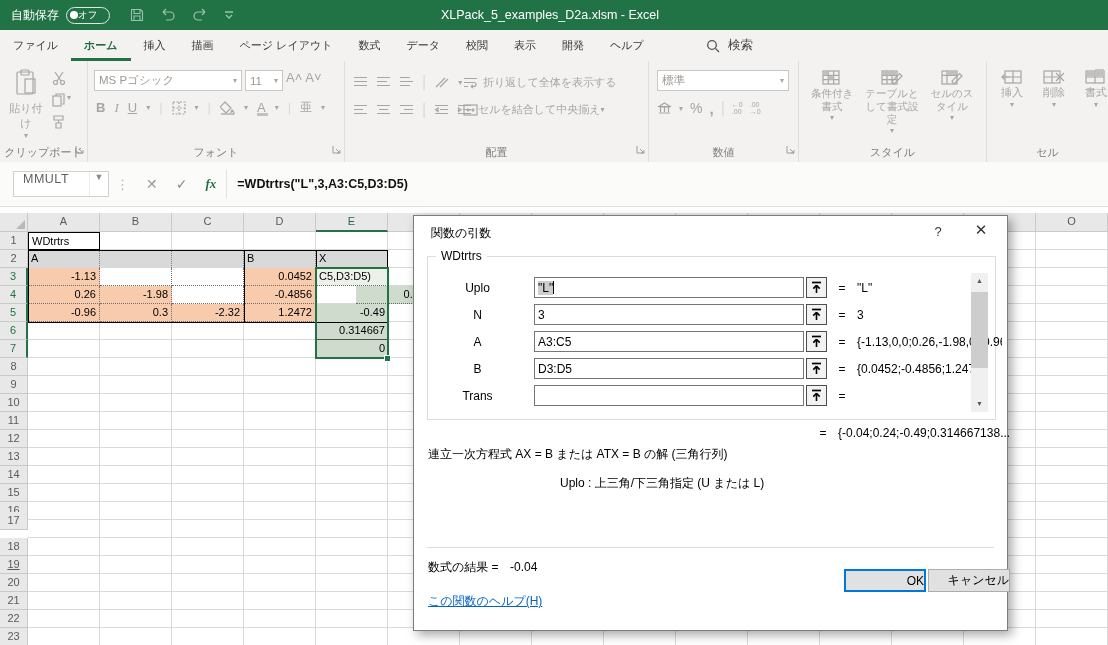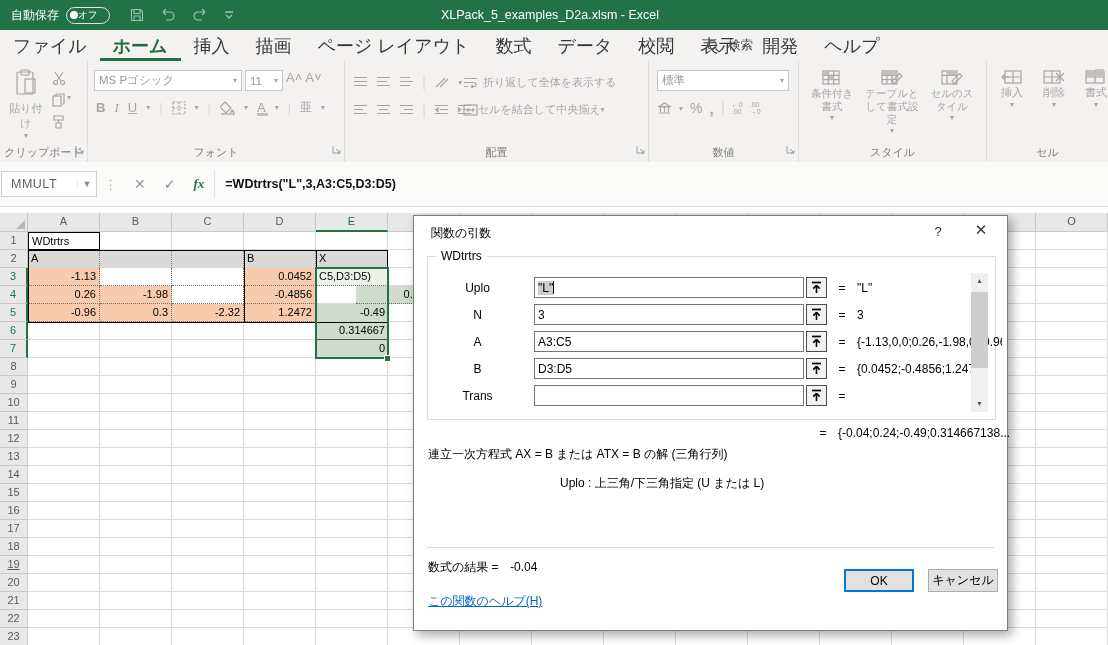--- a/index.html
+++ b/index.html
@@ -9,39 +9,39 @@
   .titlebar{position:absolute;left:0;top:0;width:1108px;height:30px;background:#217346;color:#fff;display:flex;align-items:center}
   .autosave{display:flex;align-items:center;gap:7px;margin-left:11px;font-size:12px}
   .pill{width:36px;height:15px;border:1px solid #e5e5e5;border-radius:9px;display:flex;align-items:center;padding:0 3px;}
   .pill .dot{width:8px;height:8px;border-radius:50%;background:#fff}
   .pill .pilltxt{font-size:9.5px;line-height:1}
   .qat{display:flex;align-items:center;gap:16px;margin-left:20px;opacity:.55}
   .qat svg{display:block}
   .title-center{position:absolute;left:300px;width:500px;text-align:center;font-size:12.5px;color:#fff;white-space:nowrap}
   
   .tabrow{position:absolute;left:0;top:30px;width:1108px;height:31px;background:#f3f2f1;display:flex;align-items:stretch}
-  .tab{padding:0 13px;font-size:18px;color:#373737;display:flex;align-items:center}
+  .tab{padding:0 13px;font-size:11px;color:#373737;display:flex;align-items:center}
   .tab.active{color:#1e6b41;font-weight:bold;box-shadow:inset 0 -3px 0 #217346}
   .searchbox{position:absolute;left:706px;top:0;height:31px;display:flex;align-items:center;gap:8px;font-size:12.5px;color:#444}
   
   .ribbon{position:absolute;left:0;top:61px;width:1108px;height:101px;background:#f3f2f1;border-bottom:1px solid #d4d2d0;display:flex;color:#a8a6a4}
   .rgroup{position:relative;height:100%;border-right:1px solid #e0deda;box-sizing:border-box;flex:none}
   .rg-label{position:absolute;bottom:2px;left:0;right:0;text-align:center;font-size:11px;color:#7e7c7a}
   .launcher{position:absolute;right:3px;bottom:4px;opacity:.8}
   .dd{font-size:8px;color:#a8a6a4}
   .combo{background:#fff;border:1px solid #c9c7c5;color:#9a9896;font-size:11.5px;height:21px;display:flex;align-items:center;padding:0 4px;box-sizing:border-box;justify-content:space-between}
   .fontchar{font-size:13px;color:#a8a6a4}
   .ic{stroke:#a8a6a4;fill:none;stroke-width:1.2}
   .icf{fill:#c2c0be;stroke:none}
   .bigbtn{width:60px;display:flex;flex-direction:column;align-items:center;font-size:10.5px;line-height:1.25;text-align:center;color:#a8a6a4}
   .medbtn{width:38px;display:flex;flex-direction:column;align-items:center;font-size:11px;color:#a8a6a4}
   .dec{display:flex;flex-direction:column;font-size:7px;line-height:7px;color:#a8a6a4;letter-spacing:0}
   
   .fbar{position:absolute;left:0;top:162px;width:1108px;height:44px;background:#fbfbfa;border-bottom:1px solid #e0e0e0;display:flex;align-items:center}
-  .namebox{width:96px;height:26px;margin-left:1px;background:#fff;border:1px solid #d2d0ce;display:flex;align-items:center;box-sizing:border-box}
+  .namebox{width:96px;height:26px;margin-left:13px;background:#fff;border:1px solid #d2d0ce;display:flex;box-sizing:border-box}
   .namebox .nbtxt{flex:1;padding-left:9px;font-size:12.5px;color:#5f5f5f;letter-spacing:.5px}
   .namebox .nbdd{width:18px;text-align:center;color:#8a8a8a;font-size:9px;border-left:1px solid #ededed}
   .vdots{color:#b5b3b1;font-size:13px;margin:0 7px}
   .fbtns{display:flex;align-items:center;gap:18px;margin:0 10px}
   .fx{color:#217346;font-size:13px;font-family:"Liberation Serif",serif;font-style:italic;font-weight:bold}
   .fdivider{width:1px;height:28px;background:#e3e3e3;margin-right:10px}
   .ftext{font-size:12.5px;font-weight:bold;color:#111;font-family:"Liberation Sans",sans-serif}
   
   .sheet{position:absolute;left:0;top:213px;width:1108px;height:432px;background:#fff}
   .gridlines{position:absolute;left:28px;top:19px;right:0;bottom:0;
@@ -86,21 +86,21 @@
   .sb-up,.sb-dn{position:absolute;left:0;width:17px;height:16px;background:#f0f0f0;color:#5a5a5a;font-size:7px;text-align:center;line-height:16px}
   .sb-dn{bottom:0}
   .sb-th{position:absolute;left:0;top:19px;width:17px;height:76px;background:#cdcdcd}
   .rline{position:absolute;left:394px;top:210px;display:flex}
   .rline .feq{width:30px;text-align:center}
   .desc{position:absolute;left:14px;top:230px;font-size:12px}
   .phelp{position:absolute;left:146px;top:259px;font-size:12px}
   .hsep{position:absolute;left:13px;width:567px;top:331px;border-top:1px solid #dcdcdc}
   .fres{position:absolute;left:14px;top:343px;font-size:12px}
   .hlink{position:absolute;left:14px;top:377px;color:#0563c1;text-decoration:underline;font-size:12px}
-  .btn{position:absolute;width:70px;height:23px;background:#e1e1e1;text-align:center;line-height:21px;font-size:12px;box-sizing:border-box}
+  .btn{position:absolute;width:82px;height:23px;background:#e1e1e1;text-align:right;line-height:21px;font-size:12px;box-sizing:border-box}
   .ok{left:430px;top:353px;border:2px solid #0078d7}
   .cancel{left:514px;top:353px;border:1px solid #adadad}
 </style>
 </head>
 <body>
 
 <div class="titlebar">
   <div class="autosave">
     <span>自動保存</span>
     <span class="pill">
@@ -428,21 +428,21 @@
     <div class="row-hdr sel" style="top: 127px;">7</div>
     <div class="row-hdr" style="top: 145px;">8</div>
     <div class="row-hdr" style="top: 163px;">9</div>
     <div class="row-hdr" style="top: 181px;">10</div>
     <div class="row-hdr" style="top: 199px;">11</div>
     <div class="row-hdr" style="top: 217px;">12</div>
     <div class="row-hdr" style="top: 235px;">13</div>
     <div class="row-hdr" style="top: 253px;">14</div>
     <div class="row-hdr" style="top: 271px;">15</div>
     <div class="row-hdr" style="top: 289px;">16</div>
-    <div class="row-hdr" style="top: 307px;">17</div>
+    <div class="row-hdr" style="top: 299px;">17</div>
     <div class="row-hdr" style="top: 325px;">18</div>
     <div class="row-hdr" style="top: 343px; text-decoration: underline;">19</div>
     <div class="row-hdr" style="top: 361px;">20</div>
     <div class="row-hdr" style="top: 379px;">21</div>
     <div class="row-hdr" style="top: 397px;">22</div>
     <div class="row-hdr" style="top: 415px;">23</div>
     <div class="cell c-a1 lft" style="left: 28px; top: 19px;">WDtrtrs</div>
     <div class="cell c-th lft" style="left: 28px; top: 37px;">A</div>
     <div class="cell c-th" style="left: 100px; top: 37px;"></div>
     <div class="cell c-th" style="left: 172px; top: 37px;"></div>

